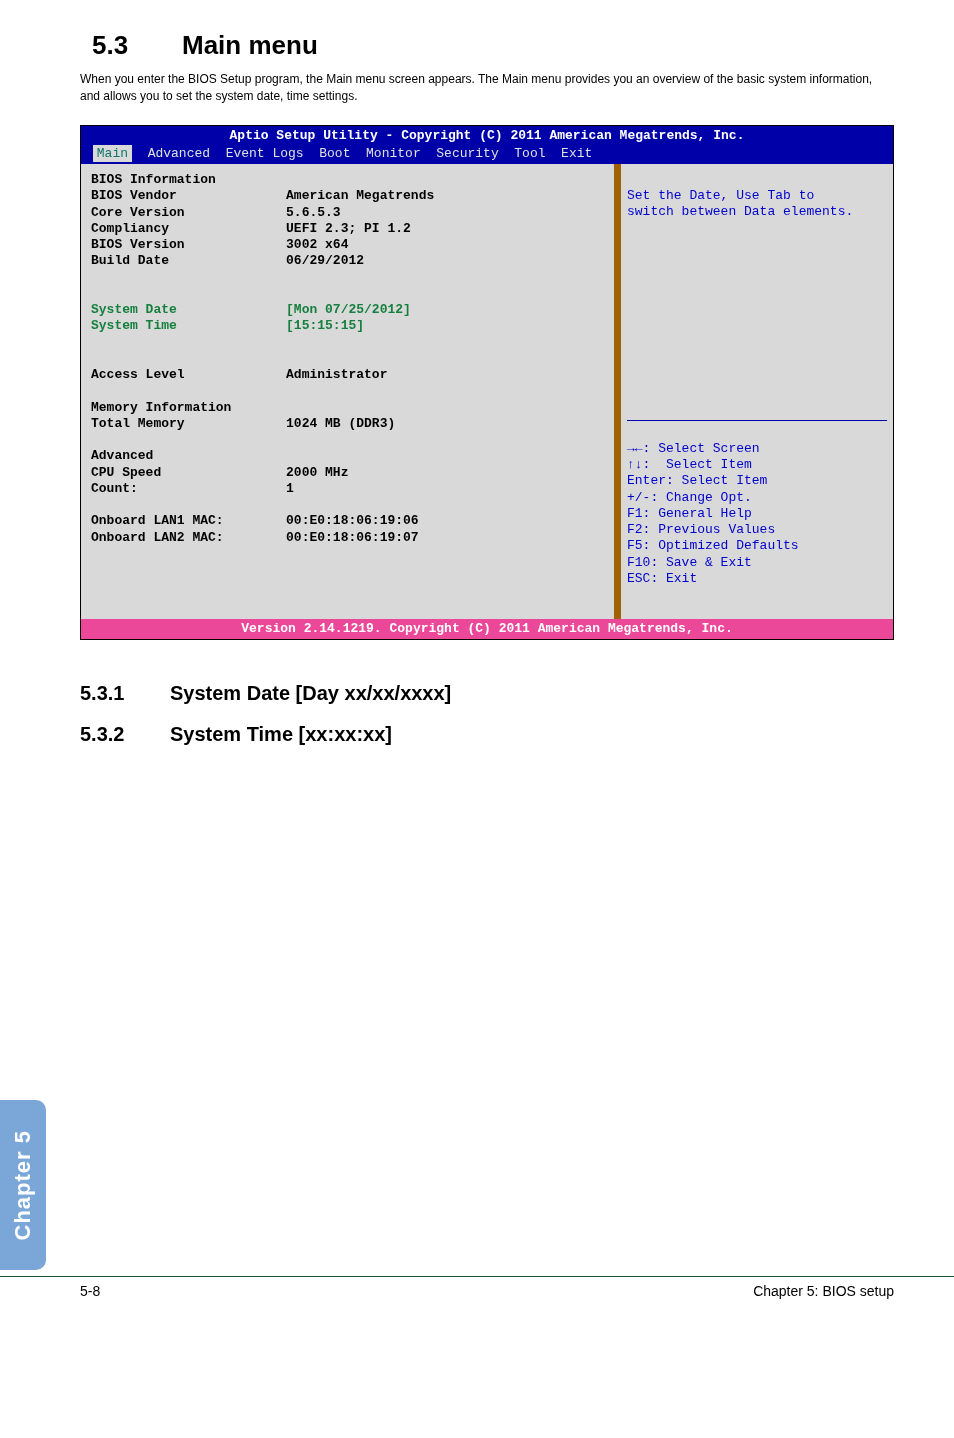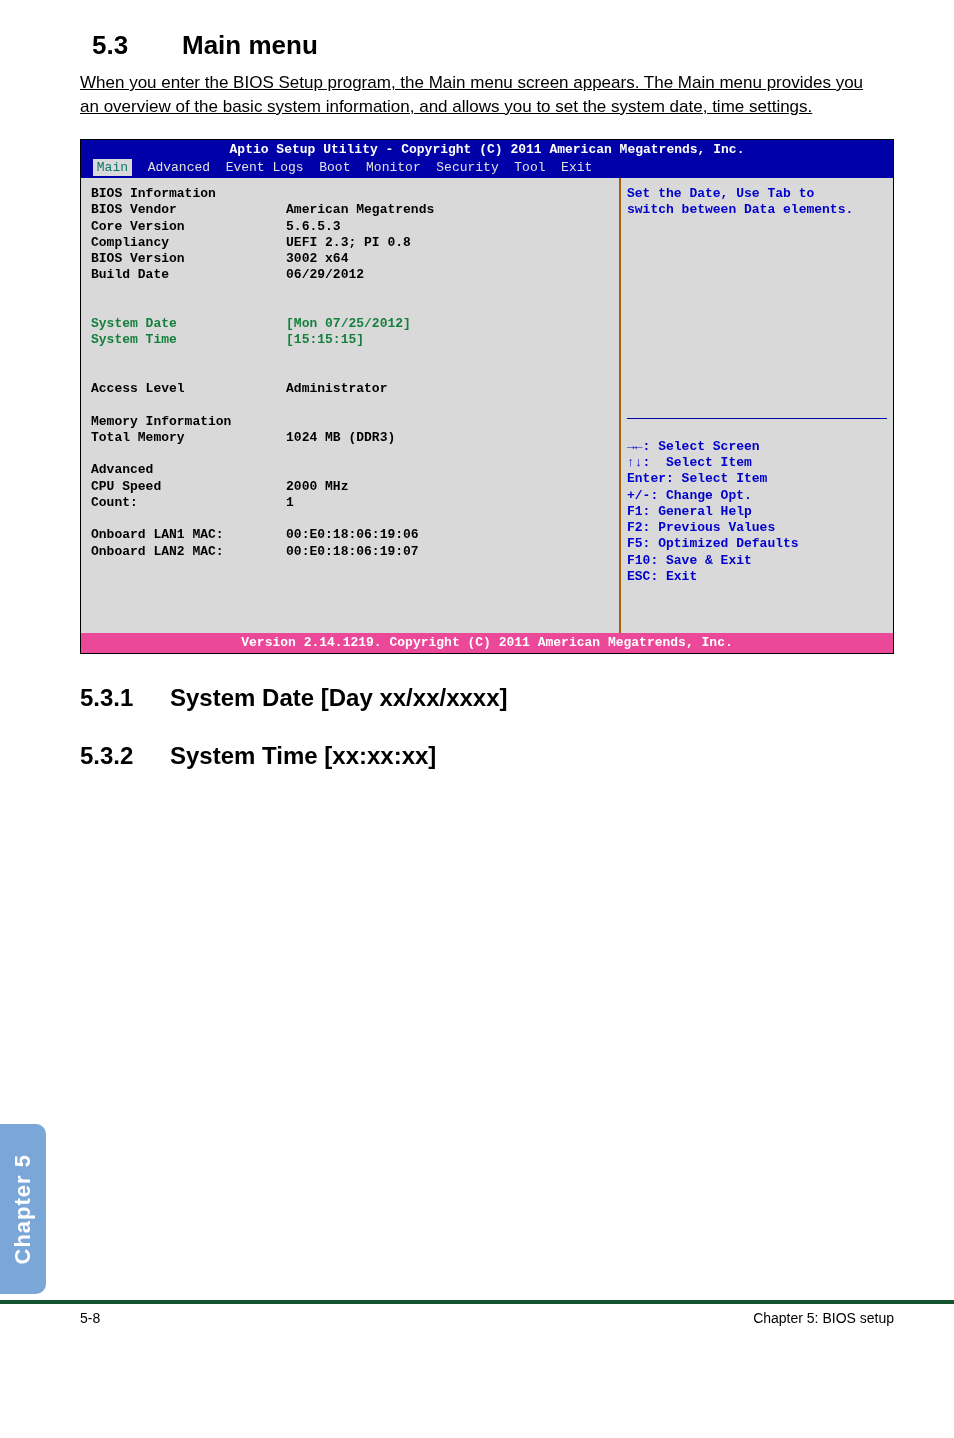--- a/index.html
+++ b/index.html
@@ -13,31 +13,30 @@
   .page {
     padding: 30px 60px 10px 80px;
   }
   h1.section-title {
     font-size: 26px;
     font-weight: bold;
     margin: 0 0 10px 12px;
   }
   .section-num { display:inline-block; width:90px; }
   p.body-text {
-    font-size: 17px;
+    font-size: 12px;
     line-height: 1.4;
     margin: 4px 12px 20px 0;
-    text-decoration: underline;
   }
   .bios-frame {
     border: 1px solid #000;
     font-family: "Courier New", monospace;
     font-size: 13px;
     line-height: 1.25;
-    margin-bottom: 30px;
+    margin-bottom: 42px;
   }
   .bios-titlebar {
     background: #0000a8;
     color: #ffffff;
     padding: 2px 4px;
     white-space: pre;
     text-align: center;
     font-weight: bold;
   }
   .bios-menubar {
@@ -58,42 +57,42 @@
   .bios-left {
     flex: 1;
     padding: 8px 10px;
     white-space: pre;
     color: #000;
     font-weight: bold;
   }
   .bios-left .link { color: #15803d; font-weight: bold; }
   .bios-right {
     width: 260px;
-    border-left: 2px solid #a16207;
-    padding: 8px 6px;
+    border-left: 7px solid #a16207;
+    padding: 24px 6px;
     color: #0000cc;
-    font-weight: bold;
+    font-weight: normal;
     white-space: pre-wrap;
   }
   .bios-right hr {
     border: none;
     border-top: 1px solid #0000a8;
     margin: 4px 0;
   }
   .bios-footer {
     background: #ec4899;
     color: #ffffff;
     text-align: center;
     padding: 2px 4px;
     font-weight: bold;
   }
   h2.subsection {
-    font-size: 24px;
-    font-weight: bold;
-    margin: 30px 0 4px 0;
+    font-size: 20px;
+    font-weight: bold;
+    margin: 18px 0 4px 0;
   }
   .sub-num { display:inline-block; width:90px; }
   p.sub-text {
     font-size: 17px;
     margin: 2px 0 14px 0;
   }
   .side-tab {
     position: relative;
     margin-top: 340px;
     width: 46px;
@@ -111,21 +110,21 @@
     font-weight: bold;
     writing-mode: vertical-rl;
     transform: rotate(180deg);
     letter-spacing: 1px;
   }
   .footer-row {
     display:flex;
     justify-content: space-between;
     font-size: 14px;
     padding: 6px 60px 14px 80px;
-    border-top: 4px solid #14532d;
+    border-top: 1px solid #14532d;
     margin-top: 6px;
   }
   .footer-right { text-align:right; }
 </style>
 </head>
 <body>
 
 <div class="page">
 
   <h1 class="section-title">
@@ -134,21 +133,21 @@
 
   <p class="body-text">When you enter the BIOS Setup program, the Main menu screen appears. The Main menu provides you an overview of the basic system information, and allows you to set the system date, time settings.</p>
 
   <div class="bios-frame">
     <div class="bios-titlebar">Aptio Setup Utility - Copyright (C) 2011 American Megatrends, Inc.</div>
     <div class="bios-menubar"> <span class="active">Main</span><span>  Advanced  Event Logs  Boot  Monitor  Security  Tool  Exit</span></div>
     <div class="bios-body">
       <div class="bios-left"><span>BIOS Information</span>
 <span>BIOS Vendor              American Megatrends</span>
 <span>Core Version             5.6.5.3</span>
-<span>Compliancy               UEFI 2.3; PI 0.8</span>
+<span>Compliancy               UEFI 2.3; PI 1.2</span>
 <span>BIOS Version             3002 x64</span>
 <span>Build Date               06/29/2012</span>
 <span></span>
 <span></span>
 <span class="link">System Date</span><span class="link">              [Mon 07/25/2012]</span>
 <span class="link">System Time</span><span class="link">              [15:15:15]</span>
 <span></span>
 <span></span>
 <span>Access Level             Administrator</span>
 <span></span>

